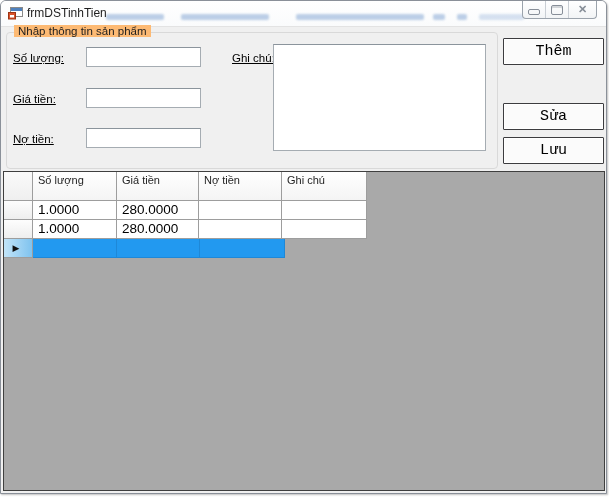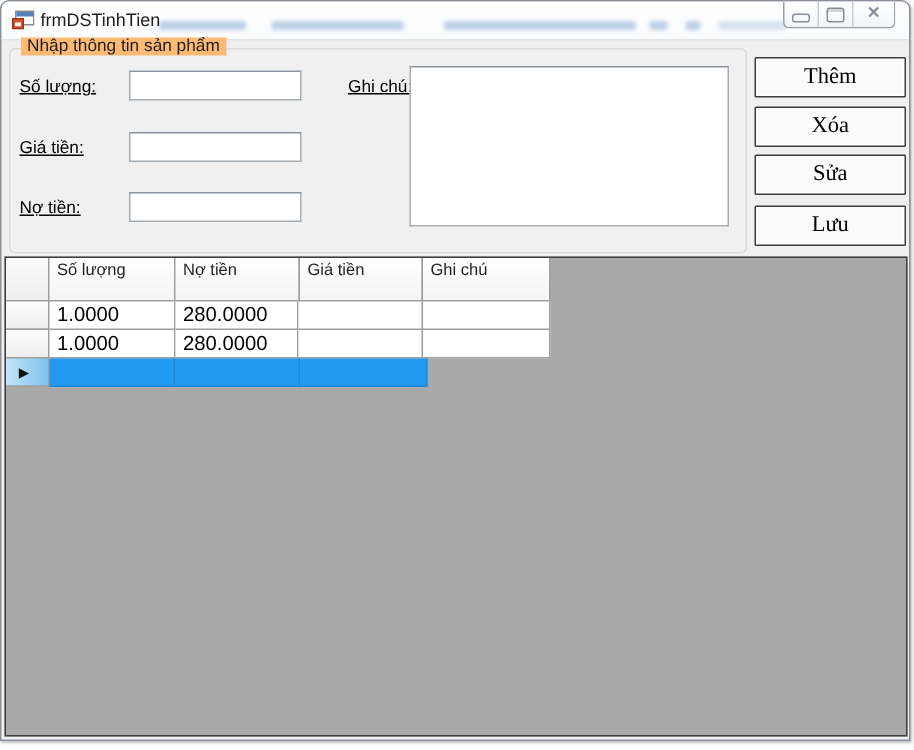--- a/index.html
+++ b/index.html
@@ -40,21 +40,21 @@
            font-family:"Liberation Sans",sans-serif;font-size:12px;padding:1px 3px;outline:none;}
   .tb-soluong{top:46px;}
   .tb-giatien{top:87px;}
   .tb-notien{top:127px;}
   .note-area{position:absolute;left:272px;top:43px;width:213px;height:107px;box-sizing:border-box;
              border:1px solid #a5acb2;border-top-color:#8b949c;background:#fff;resize:none;
              font-family:"Liberation Sans",sans-serif;font-size:12px;outline:none;}
   
   .act-btn{position:absolute;left:502px;width:101px;height:27px;box-sizing:border-box;
            background:#fbfbfb;border:1px solid #3c3c3f;border-radius:1px;
-           font-family:Liberation Serif, serif;font-size:15px;color:#000;
+           font-family:Liberation Mono, monospace;font-size:15px;color:#000;
            display:flex;align-items:center;justify-content:center;cursor:default;
            box-shadow:inset 0 0 0 1px #fff;}
   .btn-them{top:37px;} .btn-xoa{top:70px;} .btn-sua{top:102px;text-align:center;} .btn-luu{top:136px;}
   
   .grid{position:absolute;left:2px;top:170px;width:602px;height:320px;box-sizing:border-box;
         background:#a9a9a9;border:1px solid #3f3f3f;}
   .tbl{position:absolute;left:0;top:0;}
   .hdr-row{display:flex;height:29px;}
   .corner{width:29px;box-sizing:border-box;background:linear-gradient(#fafafa,#efefef);
           border-right:1px solid #9d9d9d;border-bottom:1px solid #9d9d9d;}
@@ -119,32 +119,31 @@
     <span class="fld-label lbl-giatien">Giá tiền:</span>
     <input class="textbox tb-giatien" type="text" value="" style="">
 
     <span class="fld-label lbl-notien">Nợ tiền:</span>
     <input class="textbox tb-notien" type="text" value="" style="">
 
     <span class="fld-label lbl-ghichu">Ghi chú:</span>
     <textarea class="note-area" style=""></textarea>
 
     <button class="act-btn btn-them">Thêm</button>
-    <button class="act-btn btn-xoa">Xóa</button>
     <button class="act-btn btn-sua">Sửa</button>
     <button class="act-btn btn-luu">Lưu</button>
 
     <div class="grid">
       <div class="tbl">
 
         <div class="hdr-row">
           <div class="corner"></div>
           <div class="hcell c1">Số lượng</div>
+          <div class="hcell c2">Giá tiền</div>
           <div class="hcell c3">Nợ tiền</div>
-          <div class="hcell c2">Giá tiền</div>
           <div class="hcell c4">Ghi chú</div>
         </div>
 
         <div class="row">
           <div class="rowhdr"></div>
           <div class="cell c1">1.0000</div>
           <div class="cell c2">280.0000</div>
           <div class="cell c3"></div>
           <div class="cell c4"></div>
         </div>

